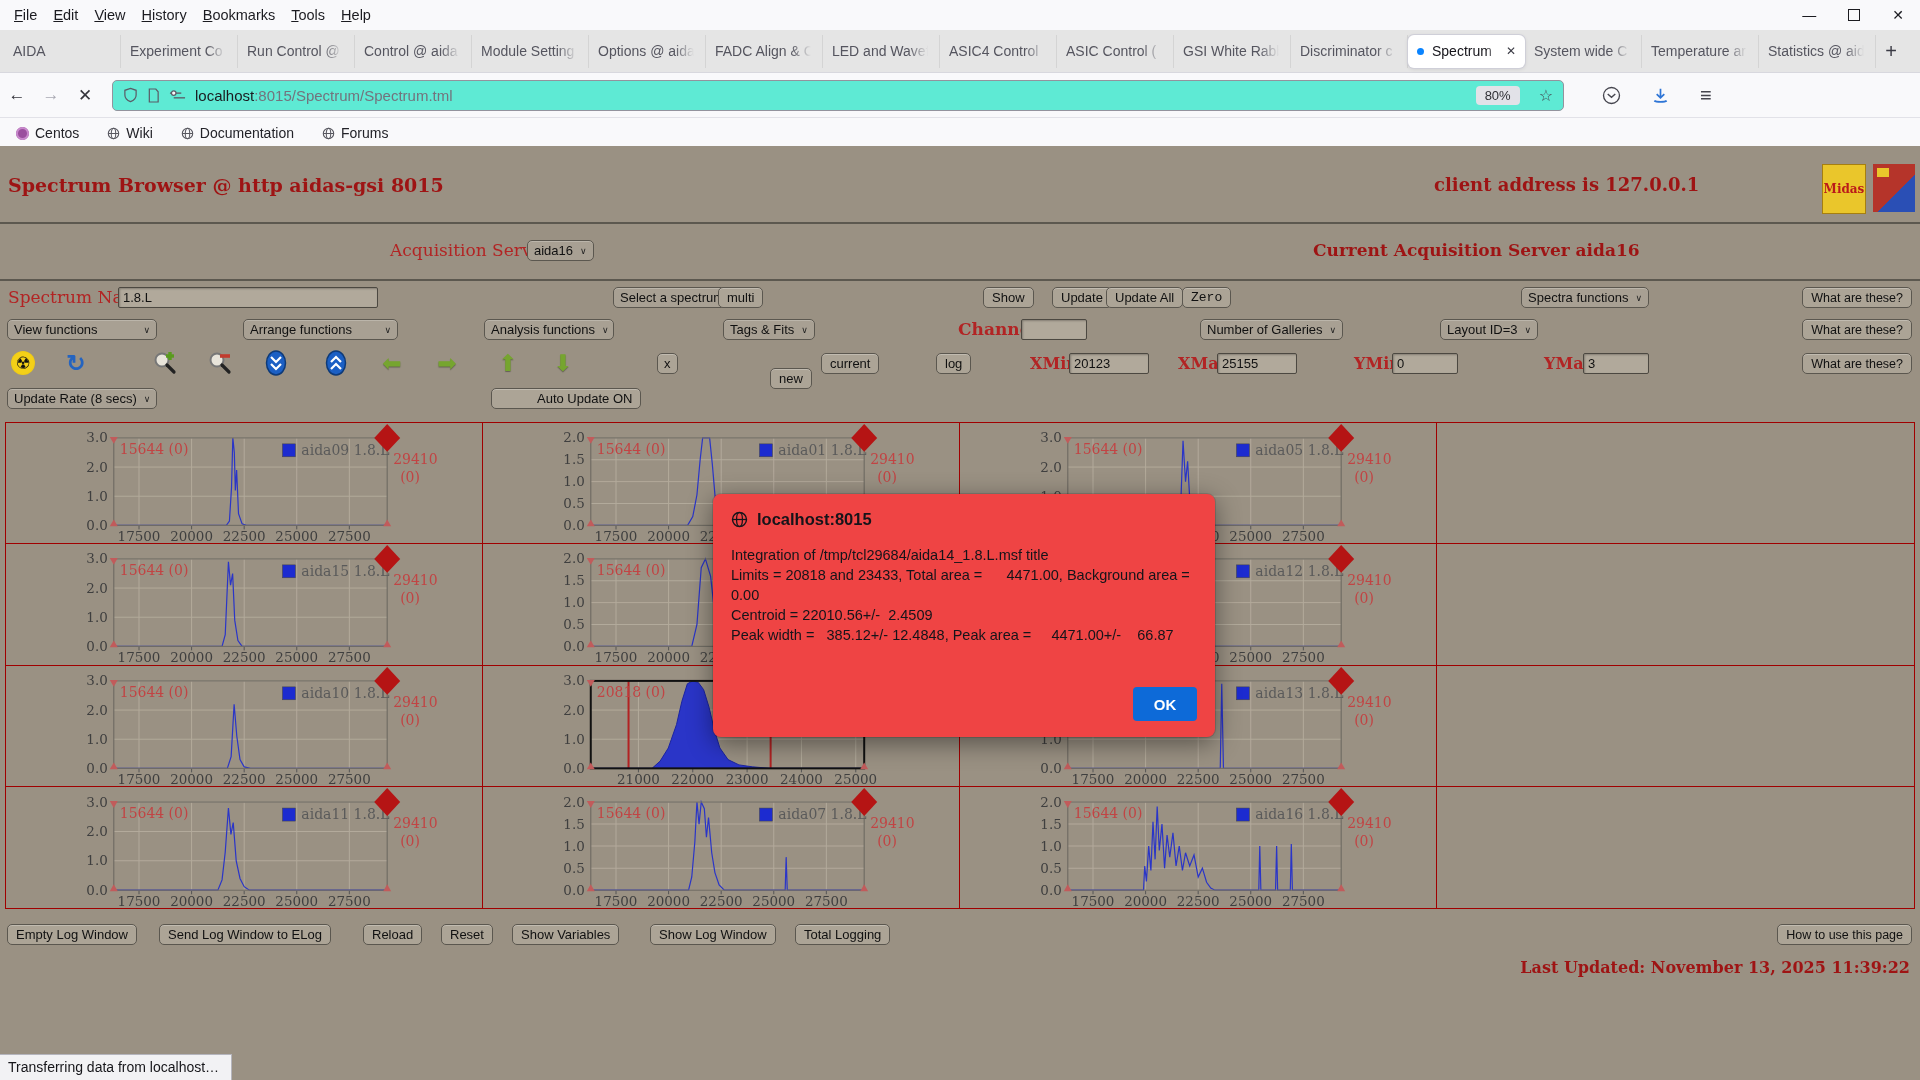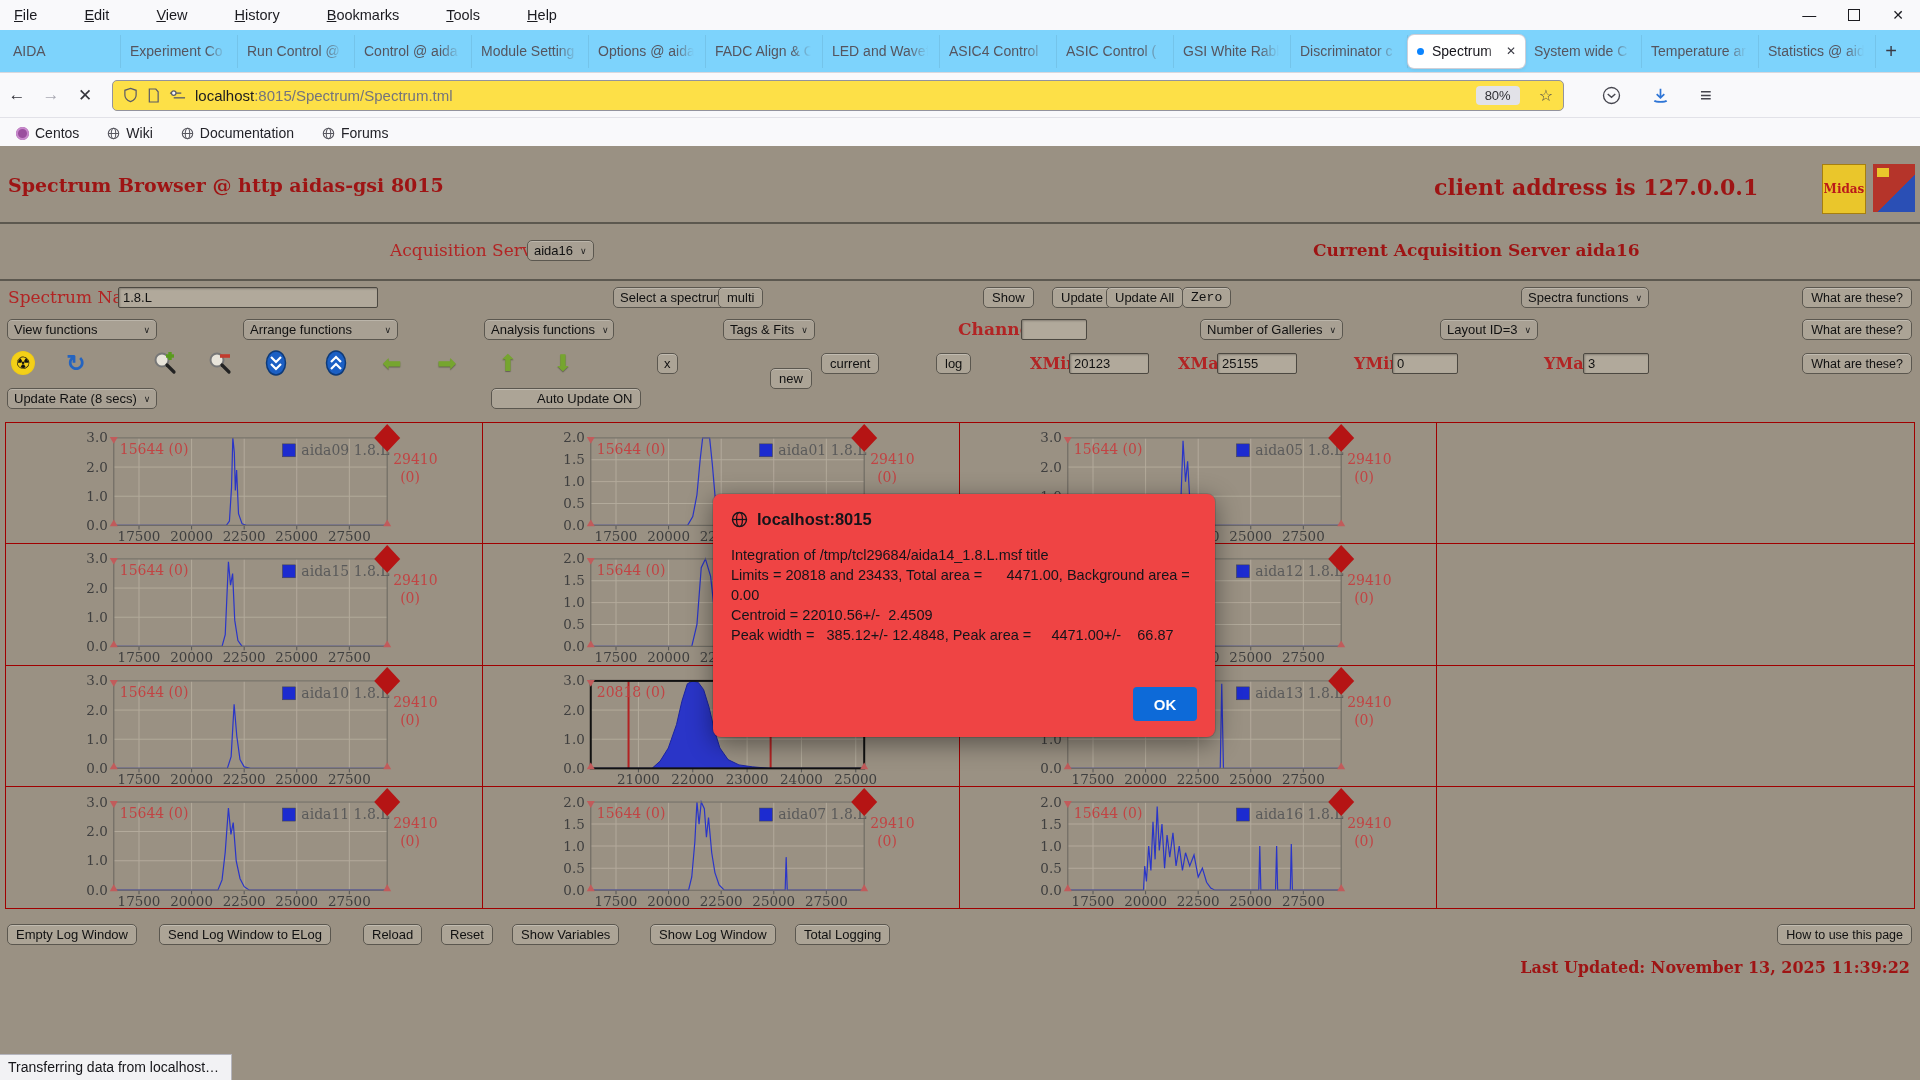--- a/index.html
+++ b/index.html
@@ -1,56 +1,56 @@
 <!DOCTYPE html>
 <html><head>
 <meta charset="utf-8">
 <style>
   html,body{margin:0;padding:0;background:#555;}
   #root{position:relative;width:1920px;height:1080px;overflow:hidden;background:#9a9183;
         font-family:"Liberation Sans",sans-serif;}
   
   #menubar{height:30px;background:#f9f9fb;display:flex;align-items:center;padding-left:14px;}
-  .menus{display:flex;gap:47px;font-size:14.5px;color:#1b1b20;}
+  .menus{display:flex;gap:16px;font-size:14.5px;color:#1b1b20;}
   .menuitem{cursor:default;}
   .menuitem::first-letter{text-decoration:underline;}
   .wincontrols{margin-left:auto;margin-right:16px;display:flex;gap:32px;align-items:center;color:#1b1b20;}
   .wc{font-size:14px;line-height:14px;}
   .wc-max{width:10px;height:10px;border:1.6px solid #1b1b20;display:inline-block;}
-  #tabbar{height:42px;background:#7dd3fc;display:flex;align-items:center;padding:0 4px;border-bottom:1px solid #d8d8de;}
+  #tabbar{height:42px;background:#e5e5e5;display:flex;align-items:center;padding:0 4px;border-bottom:1px solid #d8d8de;}
   .tab{width:117px;height:33px;flex:none;display:flex;align-items:center;padding:0 9px;font-size:14px;
        color:#55555f;position:relative;border-right:1px solid rgba(0,0,0,.07);box-sizing:border-box;}
   .tab .lbl{white-space:nowrap;overflow:hidden;flex:1;
       -webkit-mask-image:linear-gradient(to right,#000 78%,transparent 98%);
       mask-image:linear-gradient(to right,#000 78%,transparent 98%);}
   .tab.active{background:#fff;border-radius:6px;box-shadow:0 0 0 1px #cfcfd8,0 1px 4px rgba(0,0,0,.12);
        color:#15141a;border-right:none;}
   .tabdot{width:7px;height:7px;border-radius:50%;background:#0a84ff;margin-right:8px;flex:none;}
   .tabclose{font-size:12px;color:#3a3a44;margin-left:5px;flex:none;}
   #newtab{width:30px;height:30px;display:flex;align-items:center;justify-content:center;font-size:20px;color:#3a3a44;}
   #navbar{height:44px;background:#f9f9fb;display:flex;align-items:center;border-bottom:1px solid #e2e2e8;}
   .navbtn{width:34px;text-align:center;font-size:17px;color:#35353c;}
   .navbtn.disabled{color:#a8a8b2;}
-  #urlbar{display:flex;align-items:center;margin-left:10px;width:1452px;height:31px;background:#fde047;
+  #urlbar{display:flex;align-items:center;margin-left:10px;width:1452px;height:31px;background:#5eead4;
           border:1px solid #93939d;border-radius:5px;padding:13px 10px;gap:9px;box-sizing:border-box;}
   .urltext{font-size:15px;white-space:nowrap;}
   .urlhost{color:#1b1b20;}
   .urlrest{color:#73737d;}
   #zoombadge{margin-left:auto;background:#e2e2e8;border-radius:4px;padding:2px 9px;font-size:13px;color:#2f2f35;}
   .staricon{font-size:16px;color:#45454e;margin-left:10px;}
   .navright{display:flex;align-items:center;gap:30px;margin-left:38px;color:#45454e;}
   #bookmarksbar{height:30px;background:#f9f9fb;display:flex;align-items:center;gap:28px;padding-left:16px;
           font-size:14px;color:#232329;border-bottom:1px solid #d6d6dc;}
   .bm{display:flex;align-items:center;gap:6px;}
   .bmicon{display:flex;align-items:center;}
   .bmicon.centos{width:13px;height:13px;border-radius:50%;background:#9a4f9e;box-shadow:inset 0 0 0 2px #c788cb;}
   
   #page{position:absolute;top:146px;left:0;right:0;bottom:0;background:#9a9183;}
   .pgtitle{position:absolute;top:28px;left:8px;font-family:"DejaVu Serif",serif;font-size:19px;font-weight:bold;color:#9e1414;}
-  .clientaddr{position:absolute;top:28px;left:1434px;font-family:"DejaVu Serif",serif;font-size:22px;font-weight:bold;color:#9e1414;}
+  .clientaddr{position:absolute;top:28px;left:1434px;font-family:"DejaVu Serif",serif;font-size:18px;font-weight:bold;color:#9e1414;}
   .logos{position:absolute;top:18px;left:1822px;display:flex;gap:7px;}
   .logo1{width:42px;height:48px;background:#eac62b;border:1px solid #a67f10;display:flex;align-items:center;justify-content:center;
          font-family:"DejaVu Serif",serif;font-size:12px;font-weight:bold;color:#bb1a1a;}
   .logo2{width:42px;height:48px;background:linear-gradient(135deg,#b5342a 58%,#2a4fb5 58%);position:relative;}
   .logo2 i{position:absolute;top:4px;left:4px;width:12px;height:9px;background:#eac62b;}
   .hrline{position:absolute;left:0;right:0;height:2px;background:#5c584f;}
   .prow{position:absolute;left:0;width:100%;}
   .plabel{position:absolute;font-family:"DejaVu Serif",serif;color:#b22424;font-size:17px;line-height:21px;white-space:nowrap;}
   .plabel.b{font-weight:bold;}
   .pbtn{position:absolute;display:inline-flex;align-items:center;justify-content:center;height:21px;padding:0 8px;

